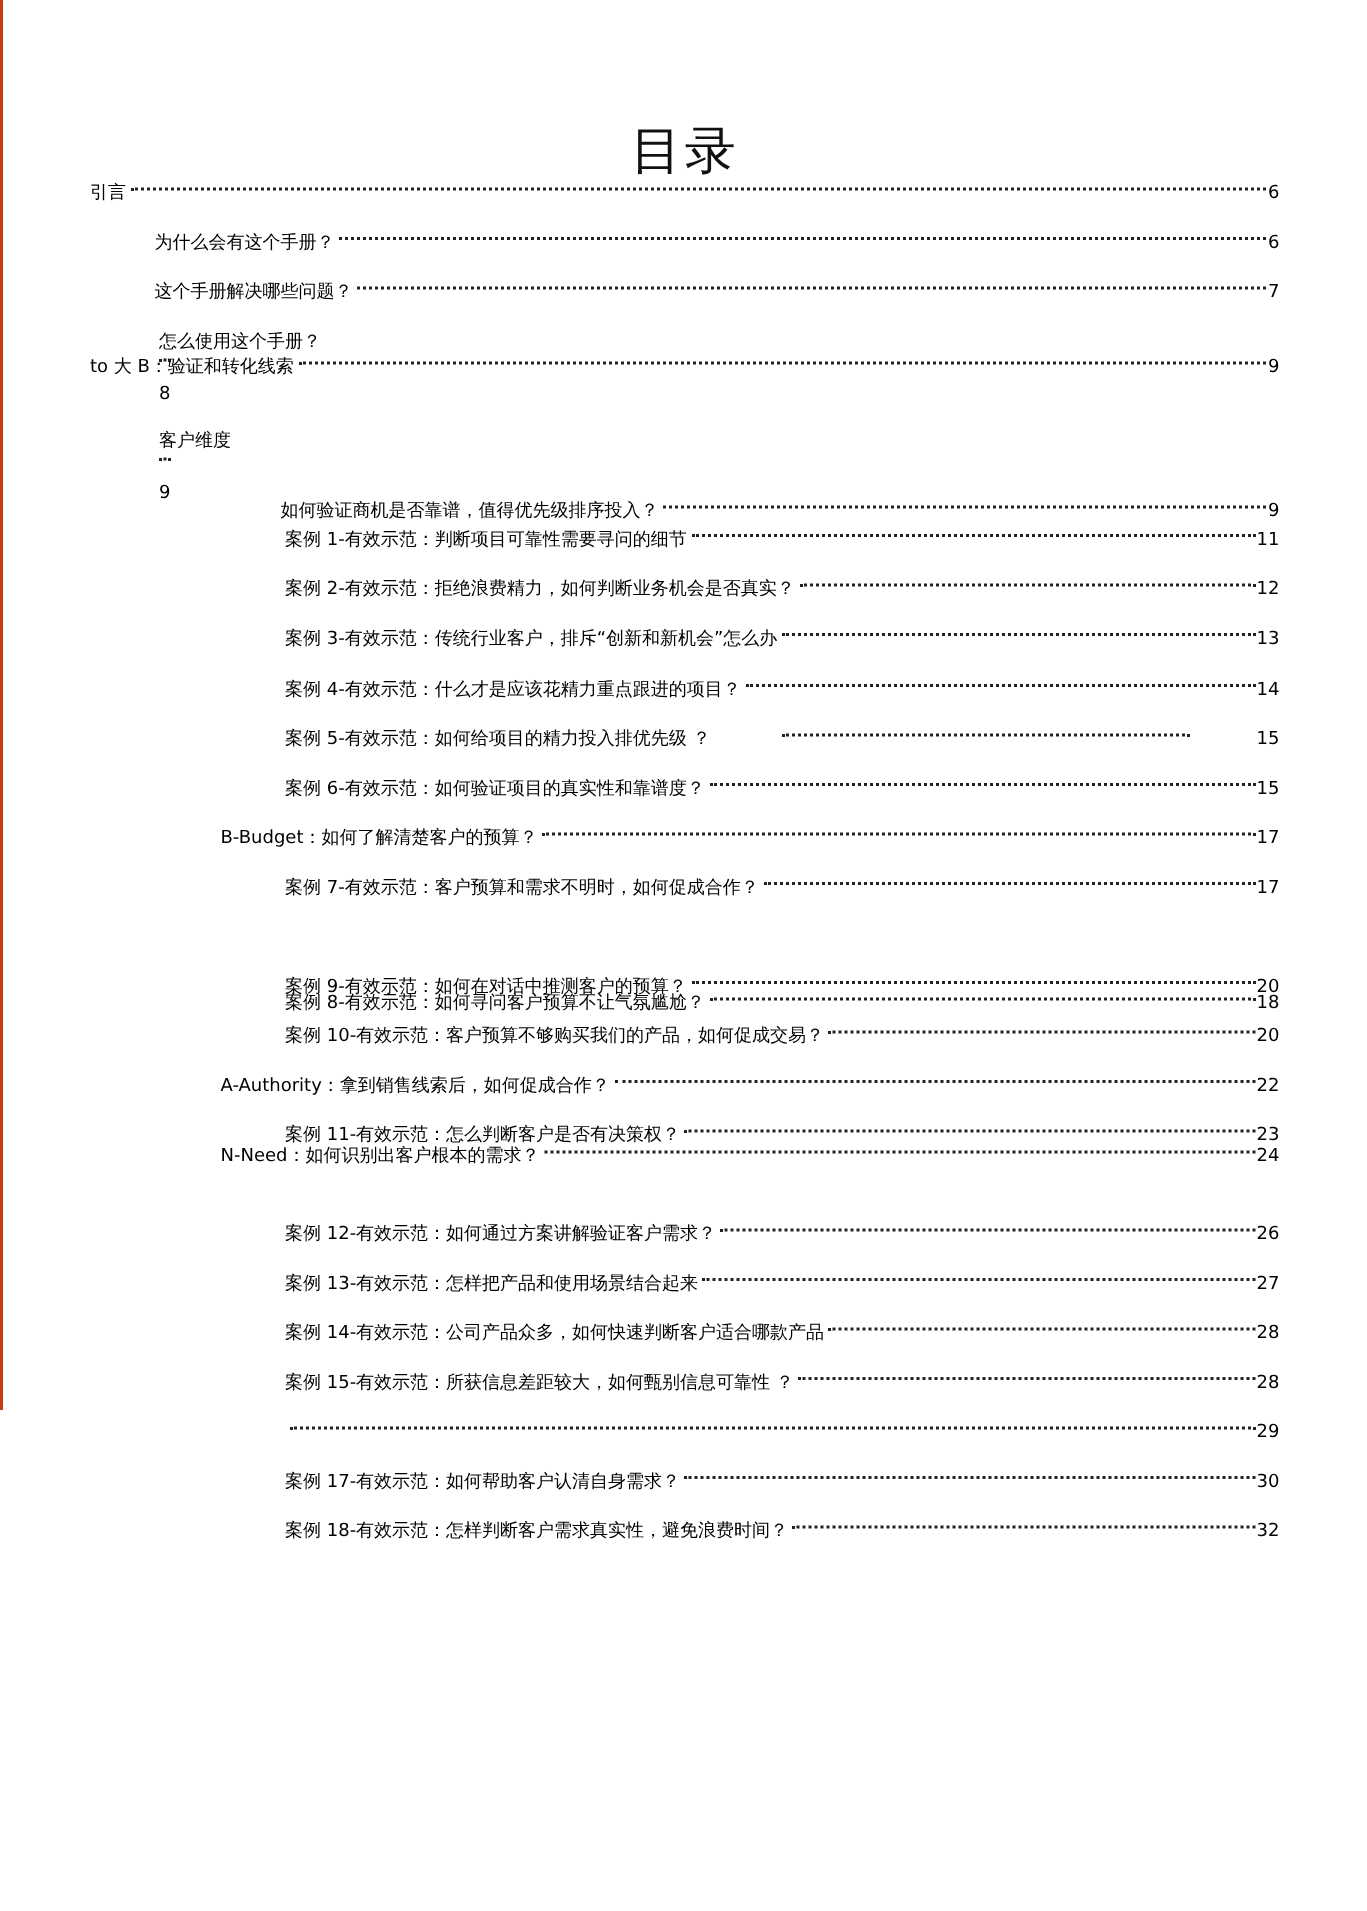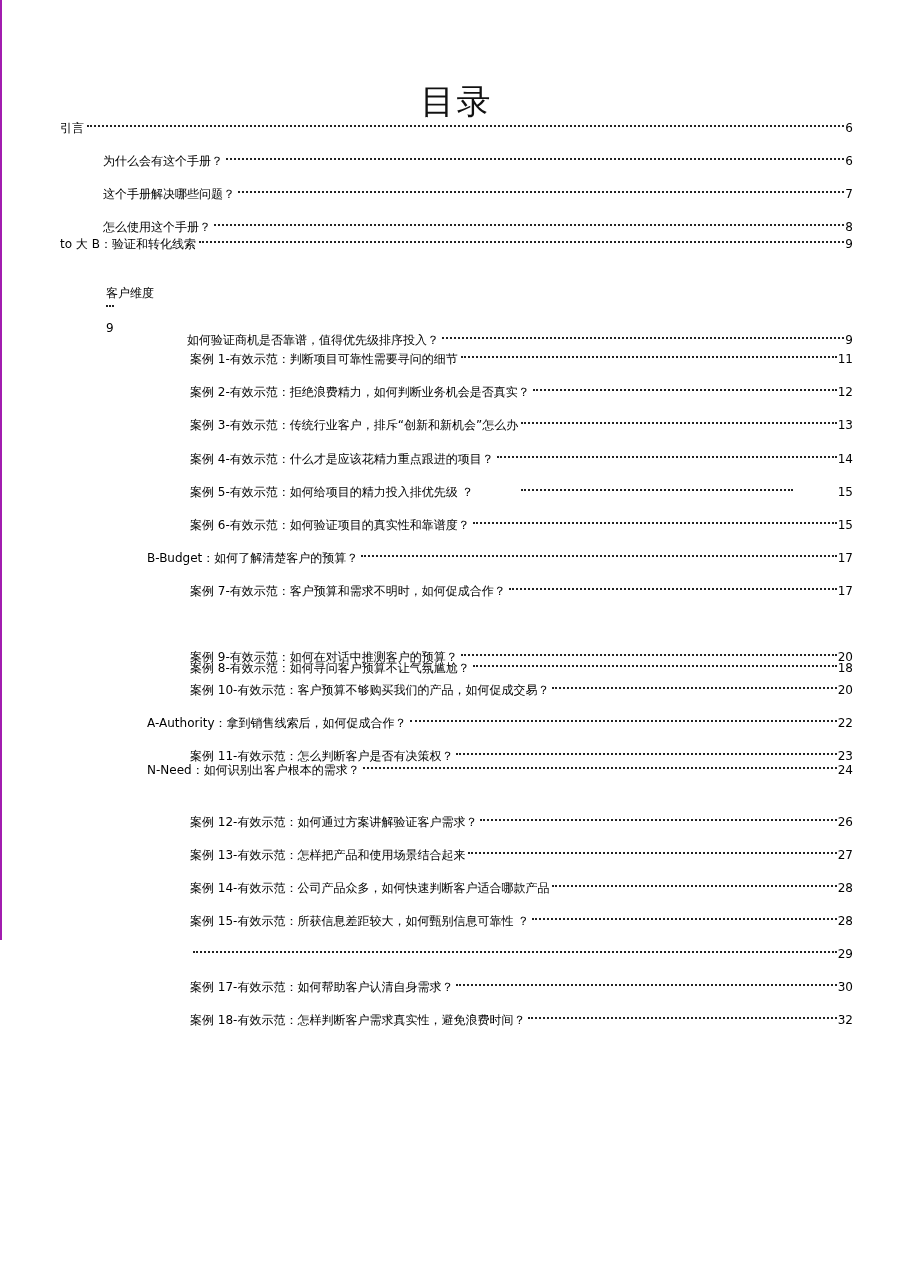--- a/index.html
+++ b/index.html
@@ -15,21 +15,21 @@
       font-family: "DejaVu Sans", "Liberation Sans", sans-serif;
       color: #000000;
     }
     .page {
       position: absolute;
       left: 0;
       top: 0;
       width: 911px;
       height: 940px;
       background: #ffffff;
-      border-left: 2px solid #a21caf;
+      border-left: 2px solid #c2410c;
       box-sizing: border-box;
     }
     .toc-title {
       position: absolute;
       left: 0;
       right: 0;
       top: 56px;
       text-align: center;
       font-family: "DejaVu Serif", "Liberation Serif", serif;
       font-size: 34px;
@@ -90,21 +90,21 @@
       <div class="toc-entry l2" style="top: 33.05px;">
         <span class="toc-text">为什么会有这个手册？</span>
         <span class="toc-leader"></span>
         <span class="toc-page">6</span>
       </div>
       <div class="toc-entry l2" style="top: 66.1px;">
         <span class="toc-text">这个手册解决哪些问题？</span>
         <span class="toc-leader"></span>
         <span class="toc-page">7</span>
       </div>
-      <div class="toc-entry l2" style="top: 99.15px;">
+      <div class="toc-entry l2" style="top: 99.15px; flex-direction: column;">
         <span class="toc-text">怎么使用这个手册？</span>
         <span class="toc-leader"></span>
         <span class="toc-page">8</span>
       </div>
       <div class="toc-entry l1" style="top: 116px;">
         <span class="toc-text">to 大 B：验证和转化线索</span>
         <span class="toc-leader"></span>
         <span class="toc-page">9</span>
       </div>
       <div class="toc-entry l2" style="top: 165.25px; flex-direction: column;">

